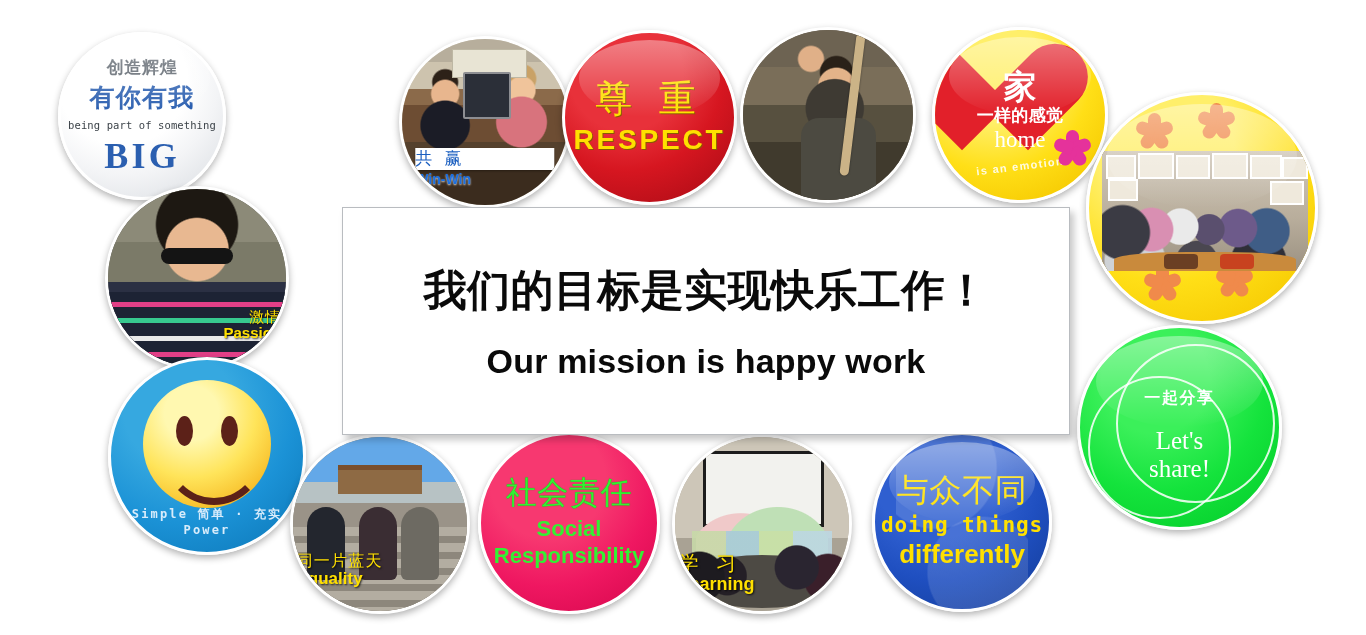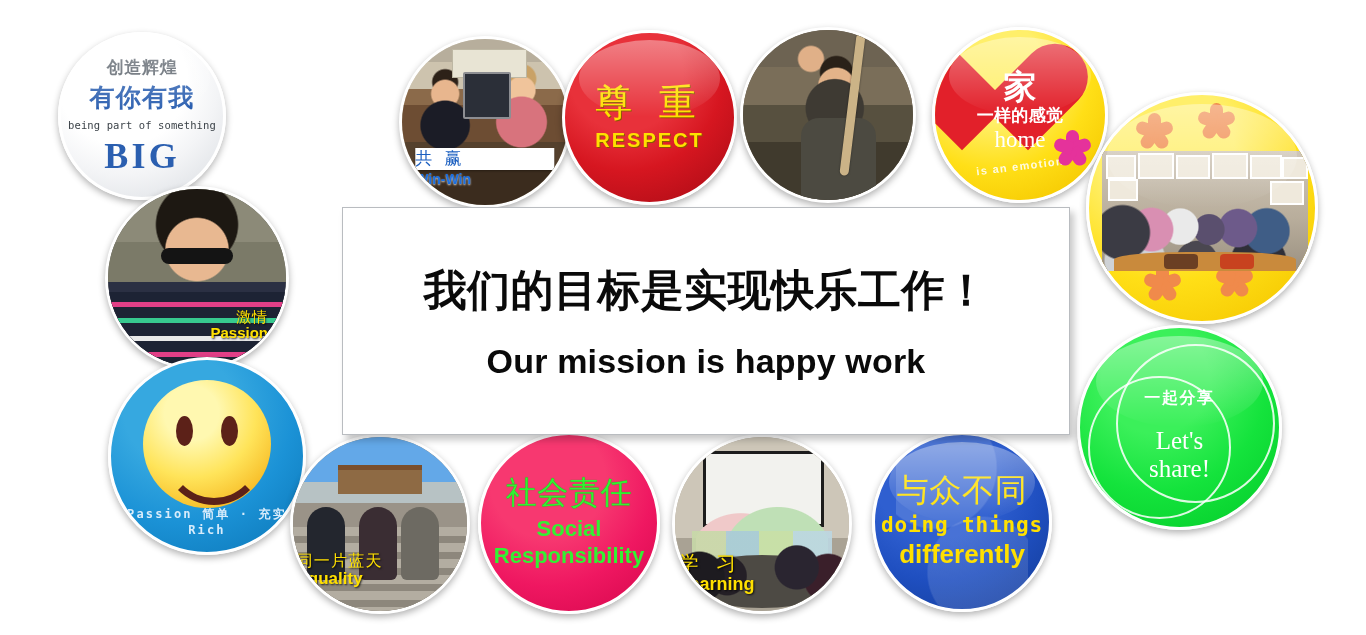--- a/index.html
+++ b/index.html
@@ -68,21 +68,21 @@
   .photo-office .paper{position:absolute;left:30%;top:6%;width:44%;height:16%;background:#e8e4d4;border:1px solid #bdb7a3;}
   #c-win .cap{position:absolute;left:50%;transform:translateX(-50%);bottom:18px;width:84%;}
   #c-win .cn{background:#ffffff;color:#1b5fc0;font-size:17px;padding:2px 0;letter-spacing:.22em;
     box-shadow:0 1px 2px rgba(0,0,0,.35);}
   #c-win .en{color:#1b6fe0;font-size:14px;margin-top:2px;text-shadow:0 1px 2px rgba(255,255,255,.85);}
 
   
   #c-resp{left:562px;top:30px;width:175px;height:175px;
     background:radial-gradient(circle at 36% 24%,#e8313a 0 34%,#d61620 58%,#b50e18 86%,#8e0a12 100%);}
   #c-resp .cn{font-size:37px;color:#ffe000;letter-spacing:.22em;text-shadow:1px 1px 0 #8a5a00;}
-  #c-resp .en{font-size:20px;color:#ffe000;letter-spacing:.10em;margin-top:6px;text-shadow:1px 1px 0 #8a5a00;}
+  #c-resp .en{font-size:28px;color:#ffe000;letter-spacing:.10em;margin-top:6px;text-shadow:1px 1px 0 #8a5a00;}
 
   
   #c-ene{left:740px;top:27px;width:176px;height:176px;background:#6b6152;}
   .photo-rope{position:absolute;inset:0;
     background:
       radial-gradient(circle at 54% 46%,#3e3a33 0 22%,rgba(0,0,0,0) 23%),
       radial-gradient(circle at 55% 33%,#e3b389 0 12%,rgba(0,0,0,0) 13%),
       radial-gradient(circle at 55% 25%,#2a2118 0 10%,rgba(0,0,0,0) 11%),
       radial-gradient(circle at 40% 17%,#e0b088 0 7%,rgba(0,0,0,0) 8%),
       linear-gradient(#6d6352 0 22%,#7a6e59 22% 44%,#57503f 44% 66%,#403a2d 66% 100%);}
@@ -140,21 +140,21 @@
   
   #c-pass{left:105px;top:186px;width:184px;height:184px;background:#5a5a52;}
   .photo-pass{position:absolute;inset:0;
     background:
       radial-gradient(circle at 50% 34%,#e8b891 0 21%,rgba(0,0,0,0) 22%),
       radial-gradient(circle at 50% 20%,#1d1812 0 24%,rgba(0,0,0,0) 25%),
       linear-gradient(#8c8a78 0 30%,#7b7a68 30% 52%,#2b3043 52% 100%);}
   .photo-pass .glasses{position:absolute;left:30%;top:33%;width:40%;height:9%;background:#141414;border-radius:8px;}
   .photo-pass .sweater{position:absolute;left:0;bottom:0;width:100%;height:42%;background:#1d2334;}
   .photo-pass .st{position:absolute;height:5px;width:100%;}
-  #c-pass .cap{position:absolute;right:18px;bottom:26px;text-align:right;}
+  #c-pass .cap{position:absolute;right:5px;bottom:26px;text-align:right;}
   #c-pass .cn{font-size:15px;color:#ffe000;text-shadow:1px 1px 2px rgba(0,0,0,.8);}
   #c-pass .en{font-size:15px;color:#ffe000;text-shadow:1px 1px 2px rgba(0,0,0,.8);}
 
   
   #c-smile{left:108px;top:357px;width:198px;height:198px;
     background:radial-gradient(circle at 36% 26%,#36a8e0 0 30%,#1b92d6 60%,#0f7cbd 90%,#0a6aa3 100%);}
   .smileface{position:absolute;left:50%;top:44%;transform:translate(-50%,-50%);width:128px;height:128px;
     border-radius:50%;background:radial-gradient(circle at 38% 26%,#fff8b0 0 22%,#ffe45a 52%,#f5b41c 86%,#e09a10 100%);}
   .smileface .eye{position:absolute;top:28%;width:17px;height:30px;background:#5c2118;border-radius:50%;}
   .smileface .eye.l{left:26%;}
@@ -365,21 +365,21 @@
     </div>
   </div>
 
   <div class="badge" id="c-smile">
     <div class="smileface">
       <div class="eye l"></div>
       <div class="eye r"></div>
       <div class="mouth"></div>
     </div>
     <div class="arcwrap">
-      <span class="arc">Passion 简单 · 充实 Rich</span>
+      <span class="arc">Simple 简单 · 充实 Power</span>
     </div>
   </div>
 
   <div class="badge" id="c-eq">
     <div class="photo-wall">
       <div class="pag"></div>
       <div class="steps"></div>
       <div class="p1"></div>
       <div class="p2"></div>
       <div class="p3"></div>

